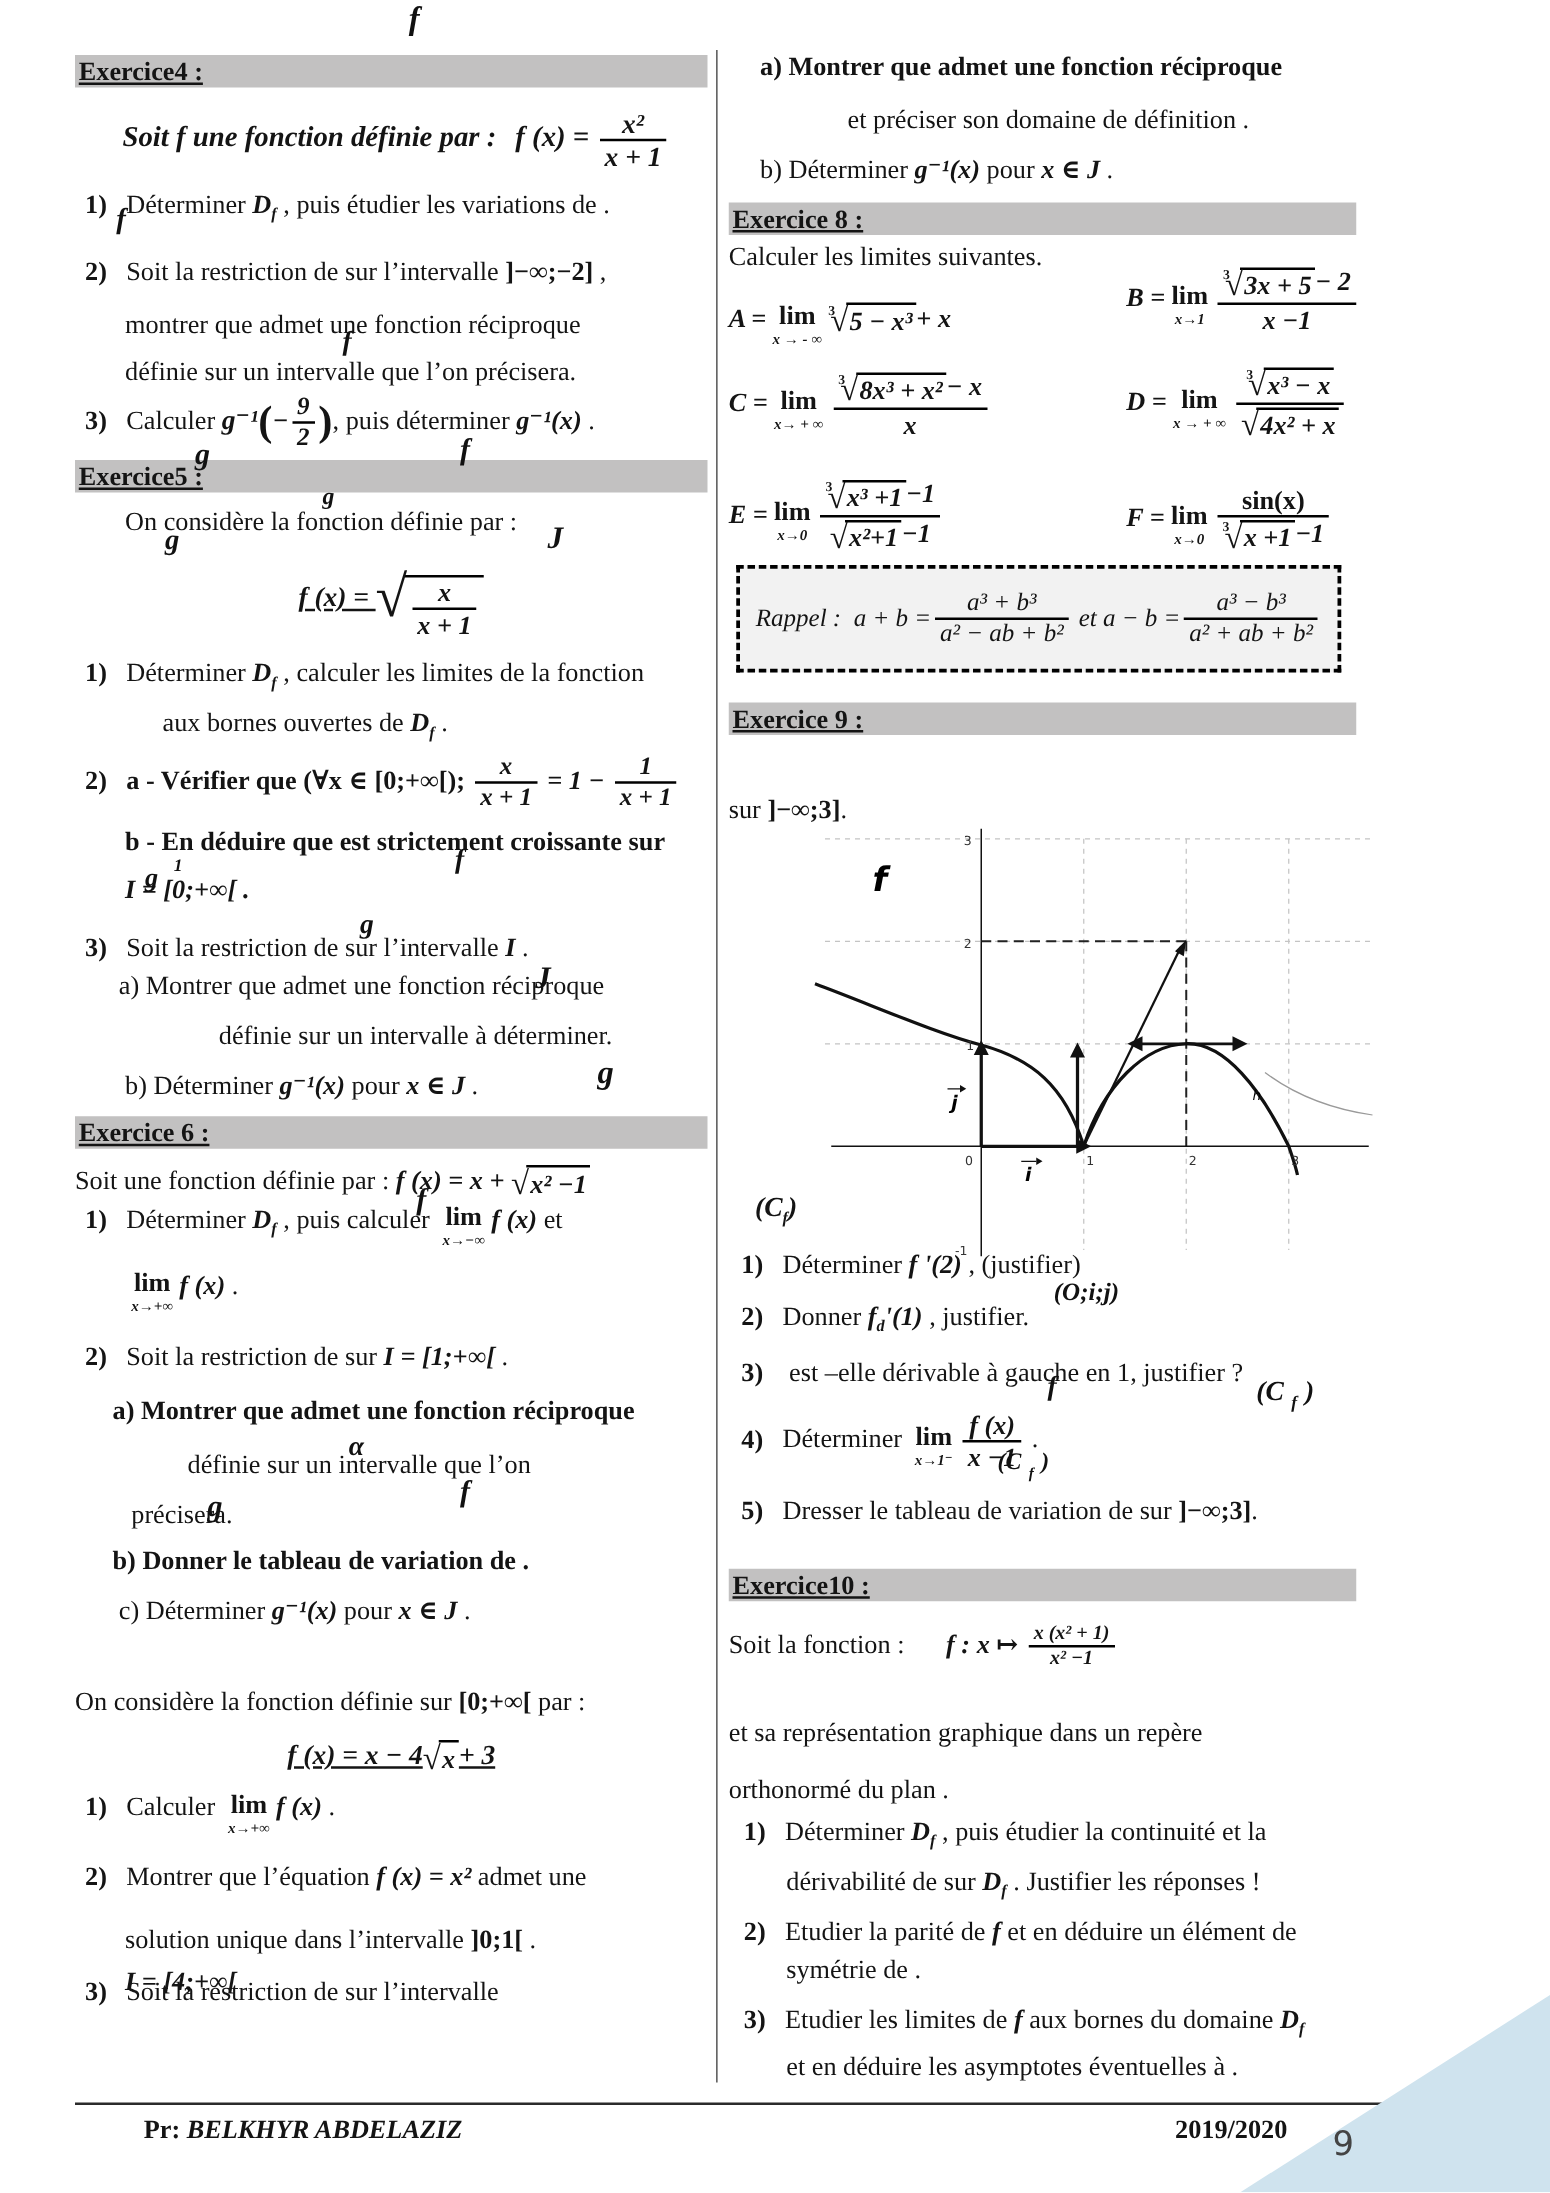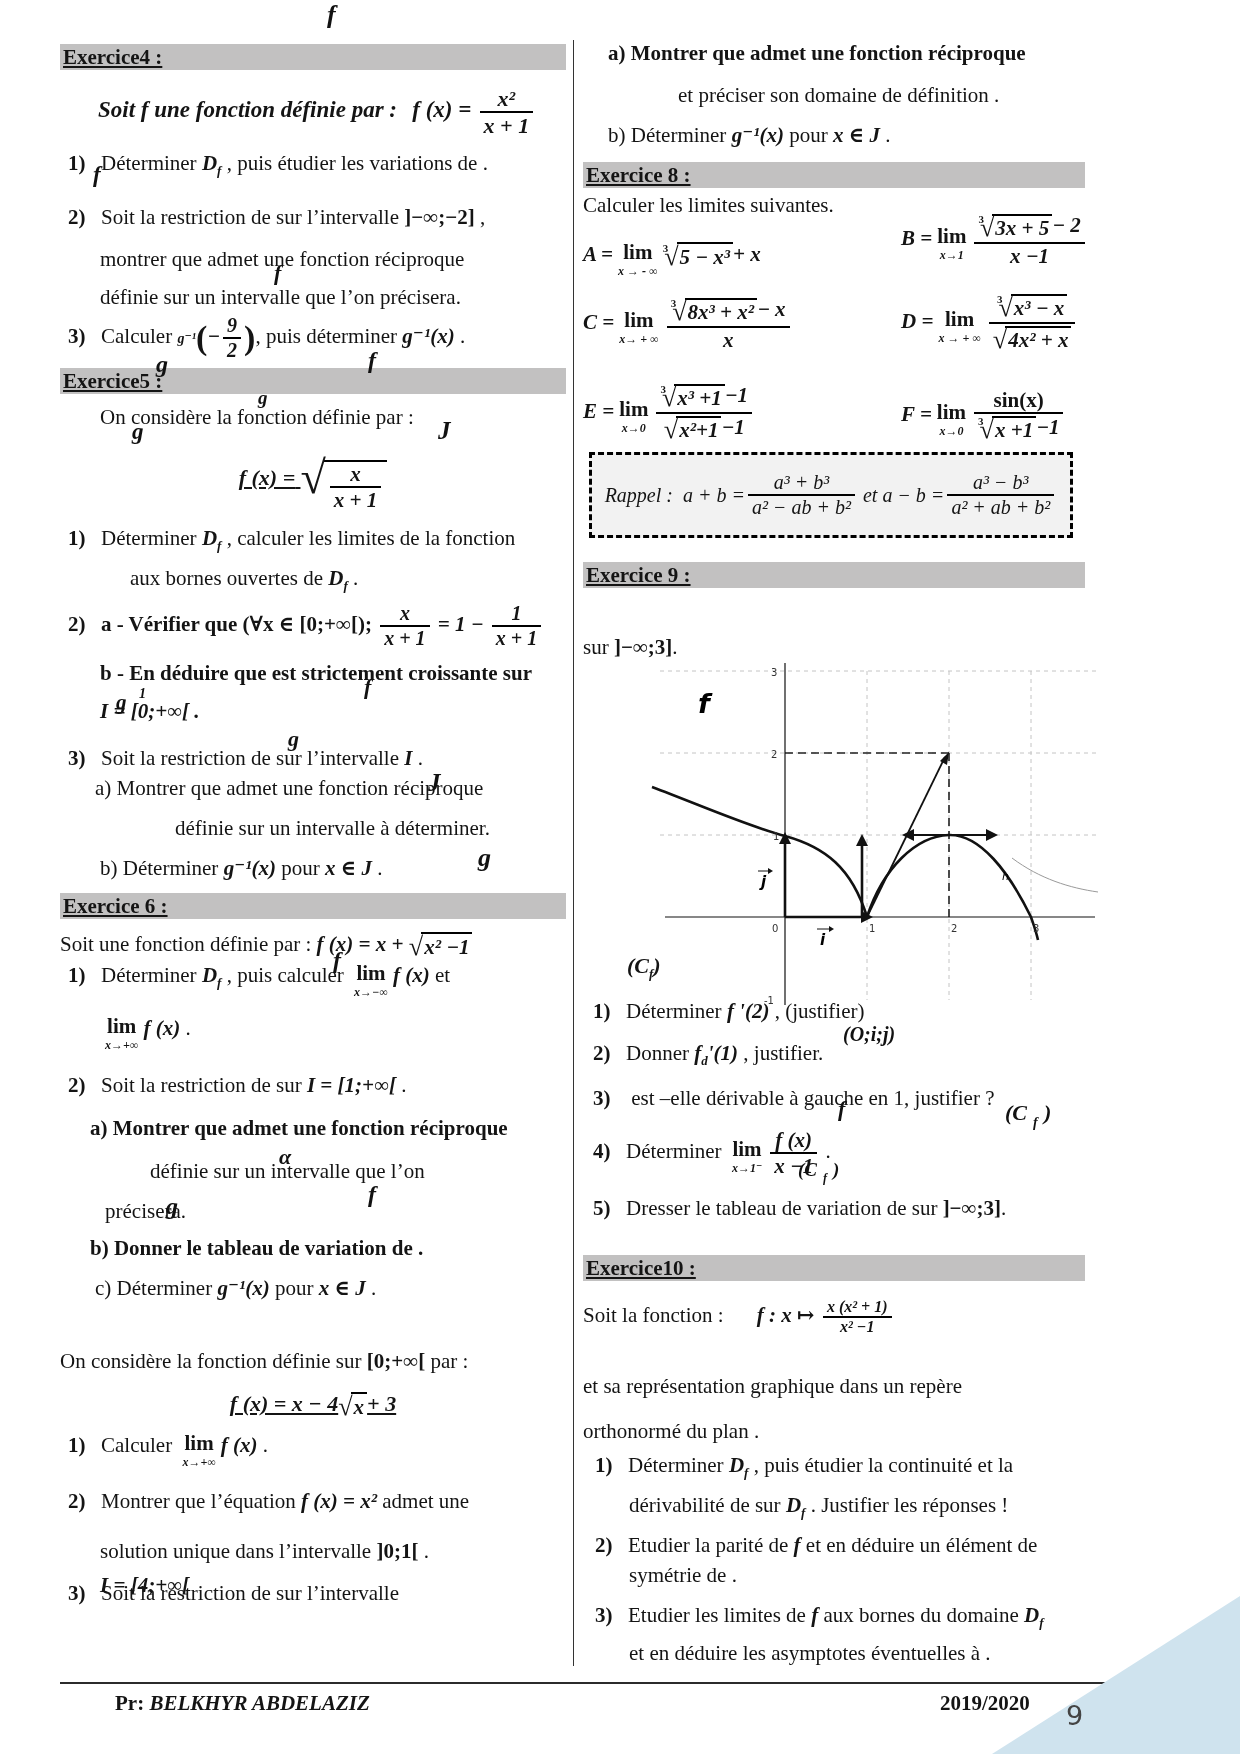--- a/index.html
+++ b/index.html
@@ -54,21 +54,21 @@
     <span class="n">1)</span><span>Déterminer  </span><span class="m">D</span><sub class="sb">f</sub><span> , puis étudier les variations de      .</span>
   </div>
 
   <div class="ln" style="top:204px;left:8px">
     <span class="n">2)</span><span>Soit       la restriction de       sur l’intervalle  </span><span class="bm">]−∞;−2]</span><span> ,</span>
   </div>
   <div class="ln" style="top:246px;left:40px">montrer que       admet une fonction réciproque</div>
   <div class="ln" style="top:284px;left:40px">définie sur un intervalle       que l’on précisera.</div>
 
   <div class="ln" style="top:314px;left:8px">
-    <span class="n">3)</span><span>Calculer  </span><span class="m" style="font-size:14px">g⁻¹</span><span class="bp">(</span><span class="m">−</span><span class="fr m" style="font-size:20px"><span class="fn">9</span><span class="fd">2</span></span><span class="bp">)</span><span>, puis déterminer  </span><span class="m">g⁻¹(x)</span><span> .</span>
+    <span class="n">3)</span><span>Calculer  </span><span class="m" style="font-size:22px">g⁻¹</span><span class="bp">(</span><span class="m">−</span><span class="fr m" style="font-size:20px"><span class="fn">9</span><span class="fd">2</span></span><span class="bp">)</span><span>, puis déterminer  </span><span class="m">g⁻¹(x)</span><span> .</span>
   </div>
 
   <div class="bar" style="top:368px"><span class="bt">Exercice5 :</span></div>
 
   <div class="ln" style="top:404px;left:40px">On considère la fonction       définie par :</div>
 
   <div class="ln ctr" style="top:448px">
     <span class="m" style="font-size:22px">f (x) =</span>
     <span class="rt"><span class="rs" style="font-size:2.2em">√</span><span class="rb"><span class="fr m" style="font-size:21px"><span class="fn">x</span><span class="fd">x + 1</span></span></span></span>
   </div>
@@ -252,21 +252,21 @@
     <text x="132" y="277" font-size="10" fill="#333">0</text>
     <text x="229" y="277" font-size="10" fill="#333">1</text>
     <text x="311" y="277" font-size="10" fill="#333">2</text>
     <text x="393" y="277" font-size="10" fill="#333">3</text>
     <text x="124" y="349" font-size="10" fill="#333">-1</text>
     <text x="180" y="290" font-size="15" font-weight="bold" font-style="italic" font-family="Liberation Serif,serif">i</text>
     <text x="121" y="232" font-size="15" font-weight="bold" font-style="italic" font-family="Liberation Serif,serif">j</text>
     <text x="362" y="225" font-size="11" font-style="italic" font-family="Liberation Serif,serif">h</text>
   </svg>
 
-  <div class="ln" style="top:952px;left:44px">
+  <div class="ln" style="top:952px;left:21px">
     <span class="m" style="font-size:22px">(C</span><sub class="sb">f</sub><span class="m" style="font-size:22px">)</span>
   </div>
 
   <div class="ln" style="top:998px;left:10px">
     <span class="n">1)</span><span>Déterminer  </span><span class="m">f '(2)</span><span> , (justifier)</span>
   </div>
   <div class="ln" style="top:1040px;left:10px">
     <span class="n">2)</span><span>Donner  </span><span class="m">f</span><sub class="sb">d</sub><span class="m">'(1)</span><span> , justifier.</span>
   </div>
   <div class="ln" style="top:1085px;left:10px">

